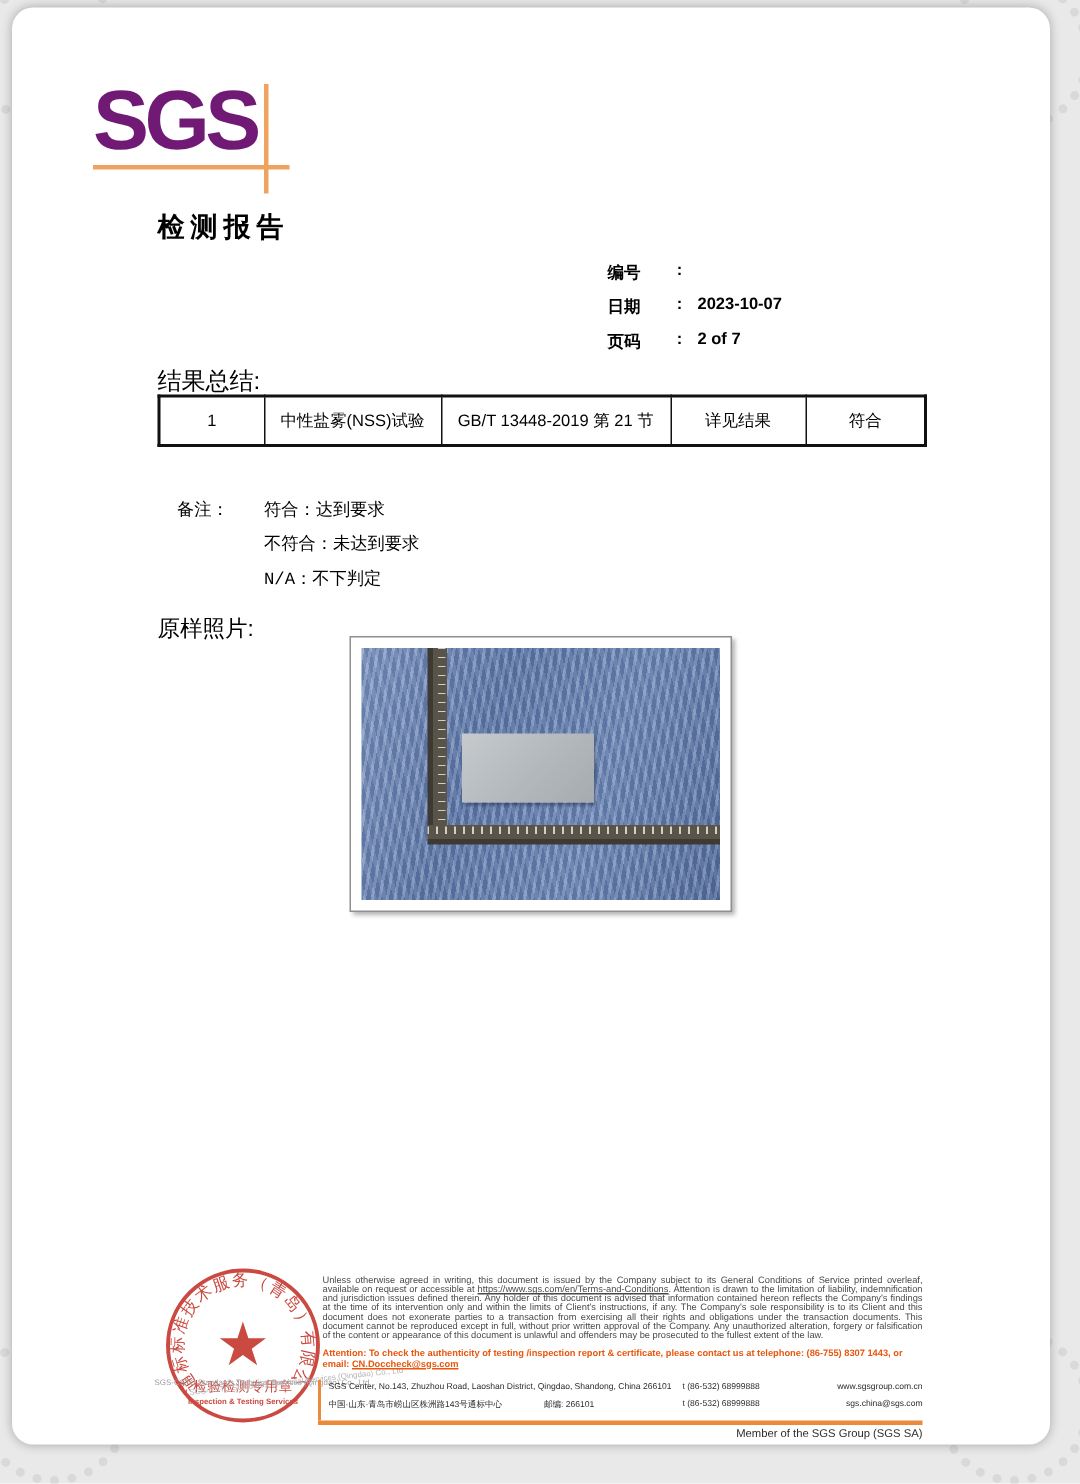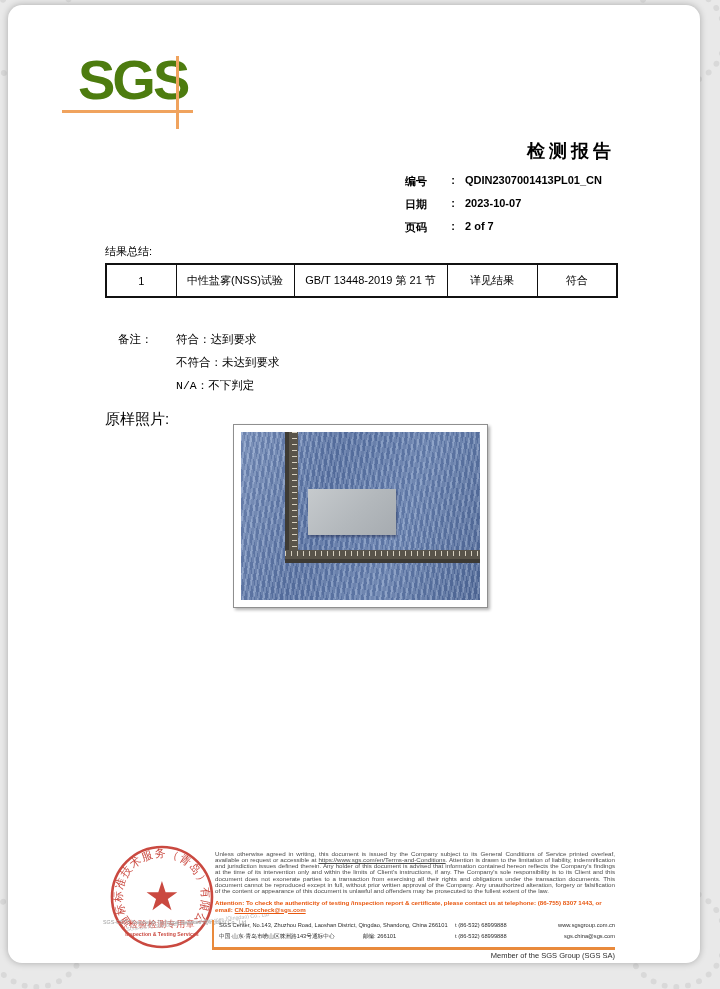--- a/index.html
+++ b/index.html
@@ -11,33 +11,33 @@
   }
   .corner-art{position:absolute;width:92px;height:92px;border-radius:50%;
     border:6px dotted #d9d9d9;z-index:0;}
   .page{
     position:absolute;left:8px;top:5px;width:692px;height:958px;
     background:#fff;border-radius:14px;z-index:1;
     box-shadow:0 0 7px rgba(0,0,0,.28);
   }
   .abs{position:absolute;z-index:2;}
   
-  .logo-text{left:78px;top:52px;font-size:56px;font-weight:bold;color:#4d7c0f;
+  .logo-text{left:62px;top:52px;font-size:56px;font-weight:bold;color:#701a75;
     letter-spacing:-3px;line-height:56px;}
   .logo-rule-h{left:62px;top:110px;width:131px;height:3px;background:#f0a35e;}
   .logo-rule-v{left:176px;top:56px;width:3px;height:73px;background:#f0a35e;}
   
-  .report-title{left:105px;top:139px;width:510px;text-align:right;
+  .report-title{left:105px;top:139px;width:510px;text-align:left;
     font-size:18px;font-weight:bold;letter-spacing:4px;}
   .info-block{left:405px;top:174px;width:260px;}
   .info-row{display:flex;height:23px;font-size:11px;font-weight:bold;}
   .info-label{width:36px;font-family:Liberation Mono, monospace;}
   .info-sep{width:24px;text-align:center;}
   
-  .section-label{left:105px;top:244px;font-size:11px;}
+  .section-label{left:105px;top:244px;font-size:16px;}
   .summary-table{left:105px;top:263px;width:511px;border-collapse:collapse;
     table-layout:fixed;font-size:11px;}
   .summary-table td,.summary-table th{border:1px solid #111;text-align:center;
     vertical-align:middle;padding:0;}
   .summary-table{border:2px solid #111;}
   .summary-table th{height:27px;font-weight:bold;}
   .summary-table td{height:31px;}
   
   .remark-label{left:118px;top:332px;font-size:11.5px;}
   .remark-line{left:176px;font-size:11.5px;}
@@ -98,21 +98,20 @@
 <div class="abs logo-text">SGS</div>
 <div class="abs logo-rule-h"></div>
 <div class="abs logo-rule-v"></div>
 
 <div class="abs report-title">检测报告</div>
 
 <div class="abs info-block">
   <div class="info-row">
     <span class="info-label">编号</span>
     <span class="info-sep">:</span>
-    <span class="info-value">QDIN2307001413PL01_CN</span>
   </div>
   <div class="info-row">
     <span class="info-label">日期</span>
     <span class="info-sep">:</span>
     <span class="info-value">2023-10-07</span>
   </div>
   <div class="info-row">
     <span class="info-label">页码</span>
     <span class="info-sep">:</span>
     <span class="info-value">2 of 7</span>

